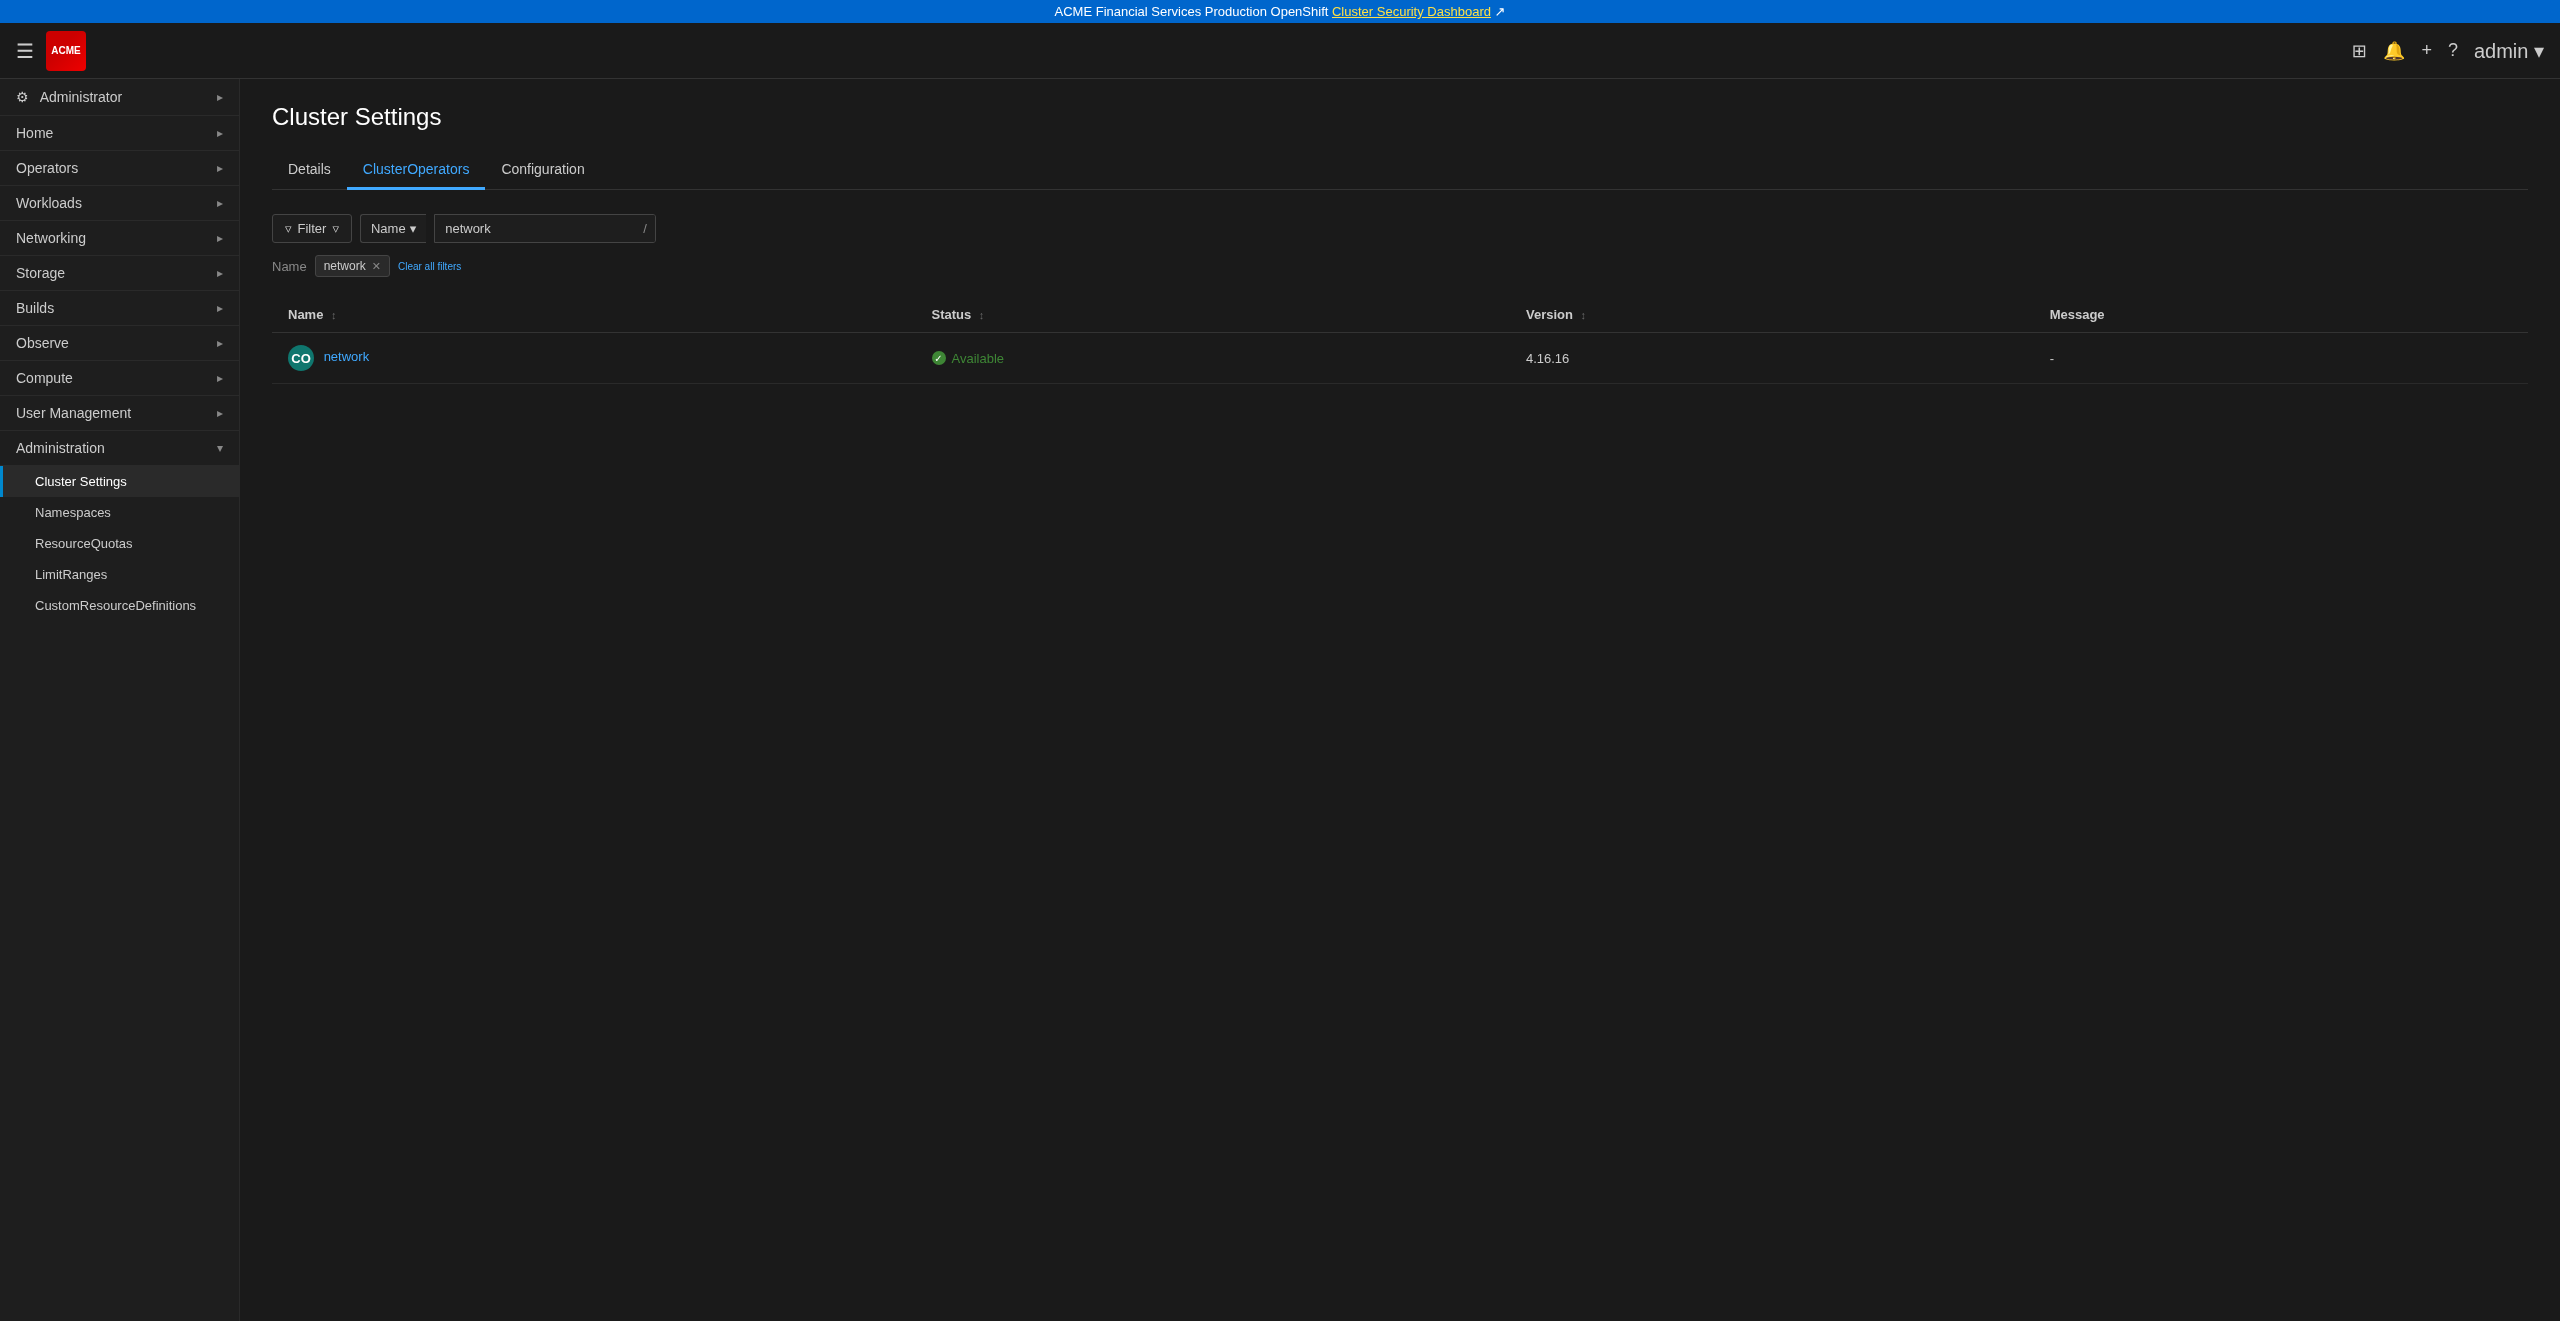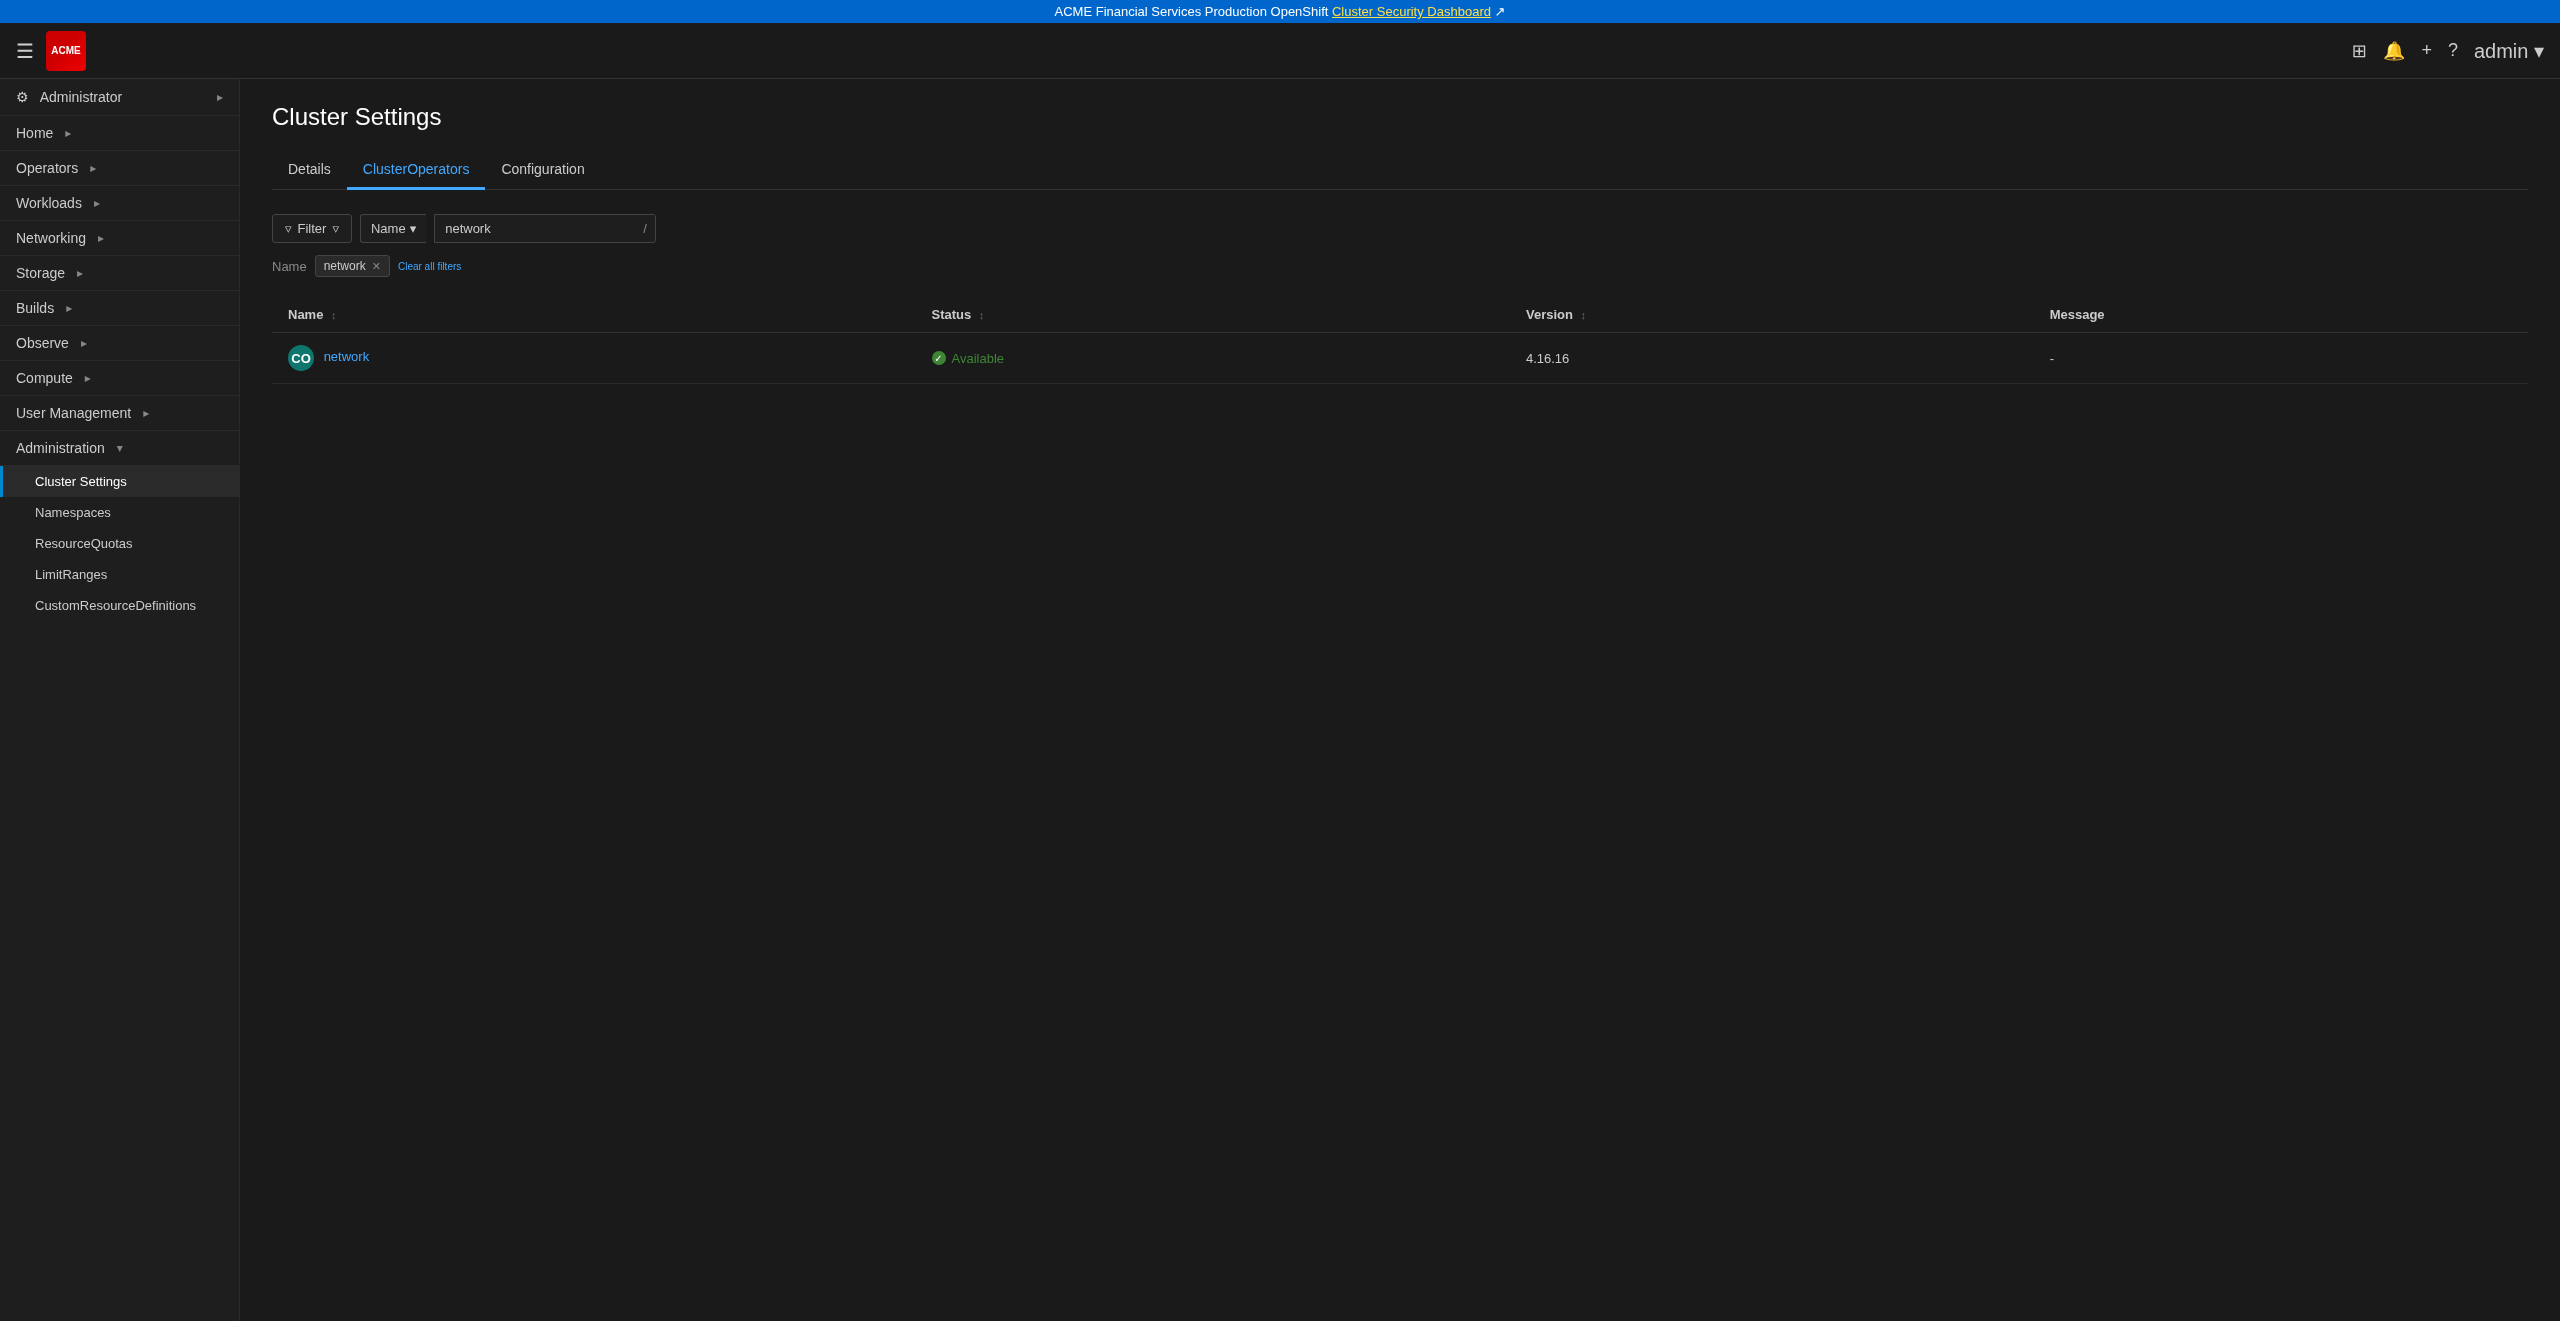--- a/index.html
+++ b/index.html
@@ -70,21 +70,21 @@
       display: flex; align-items: center; justify-content: space-between;
       padding: 10px 16px;
       color: #ccc;
       font-size: 14px;
       cursor: pointer;
       border-bottom: 1px solid #2a2a2a;
     }
     .sidebar-section-header .section-icon { margin-right: 8px; font-size: 14px; }
     .sidebar-section-header .chevron { font-size: 12px; color: #888; }
     .sidebar-item {
-      display: flex; align-items: center; 
+      display: flex; align-items: center; justify-content: space-between;
       padding: 9px 16px;
       color: #ccc;
       font-size: 14px;
       cursor: pointer;
       border-bottom: 1px solid #2a2a2a;
       gap: 12px;
     }
     .sidebar-item .chevron { font-size: 12px; color: #888; }
 
     

